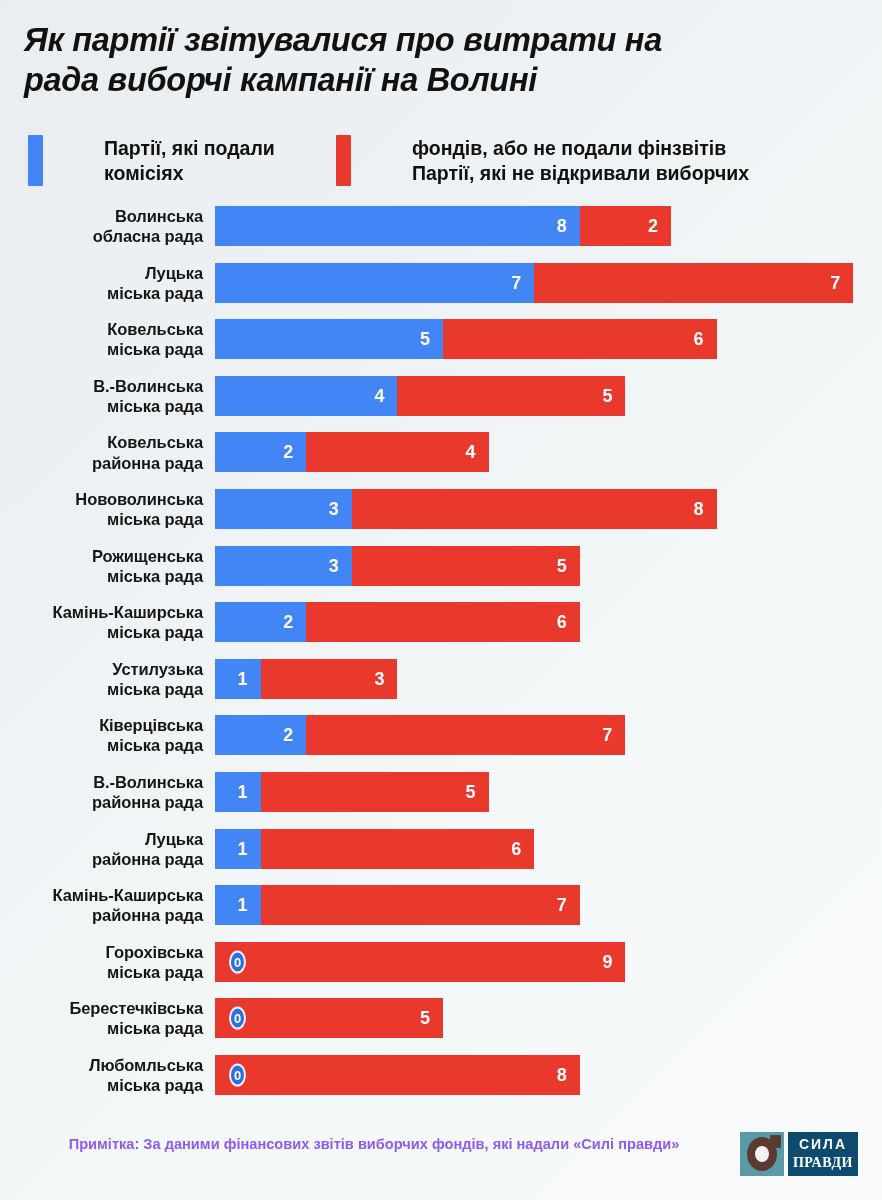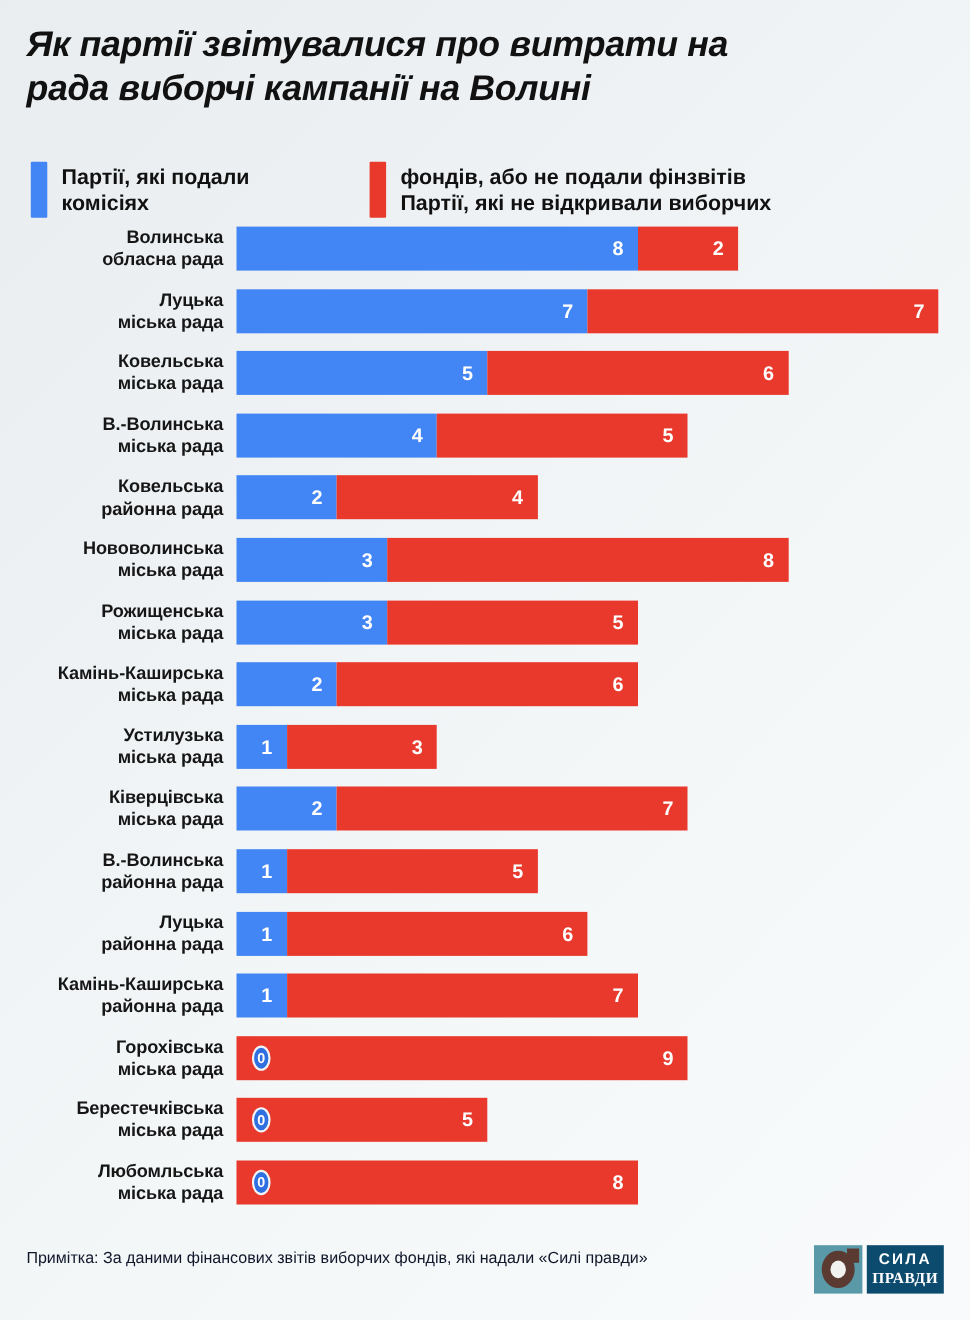--- a/index.html
+++ b/index.html
@@ -44,23 +44,24 @@
   
   .legend {
     position: absolute;
     left: 28px;
     top: 135px;
     width: 840px;
     height: 58px;
   }
   .legend-item {
     position: absolute;
-    top: 12px;
+    top: 0;
     display: flex;
-    align-items: flex-end;
+    align-items: center;
+    gap: 48px;
   }
   .legend-item.blue { left: 0px; width: 300px; }
   .legend-item.red  { left: 308px; width: 540px; }
 
   .legend-swatch {
     width: 15px;
     height: 51px;
     flex: 0 0 15px;
     border-radius: 1px;
     margin-right: 13px;
@@ -156,23 +157,24 @@
     bottom: 14px;
     width: 834px;
     height: 54px;
   }
   .footnote {
     position: absolute;
     left: 0;
     top: 2px;
     width: 700px;
     font-size: 14.6px;
-    font-weight: normal;
+    font-weight: bold;
     line-height: 1.42;
-    color: #0f172a;
+    color: #8b5cf6;
+    text-align: center;
   }
   .logo {
     position: absolute;
     right: 0;
     top: 0;
     display: flex;
     align-items: stretch;
     height: 44px;
   }
   .logo-mark {

